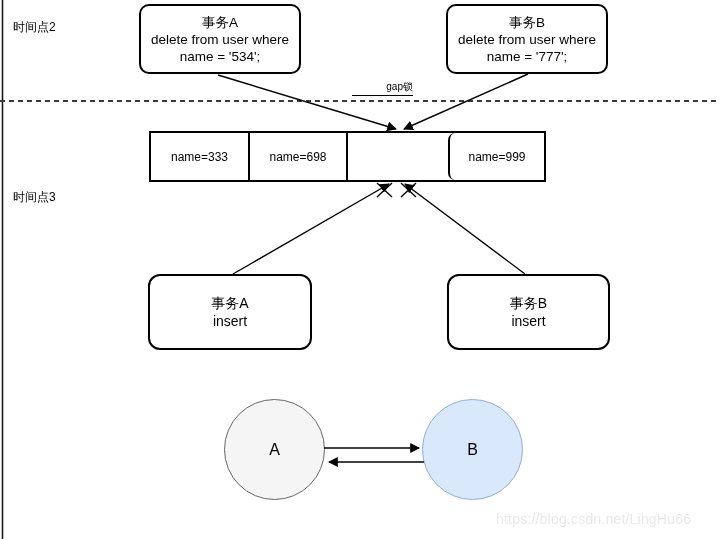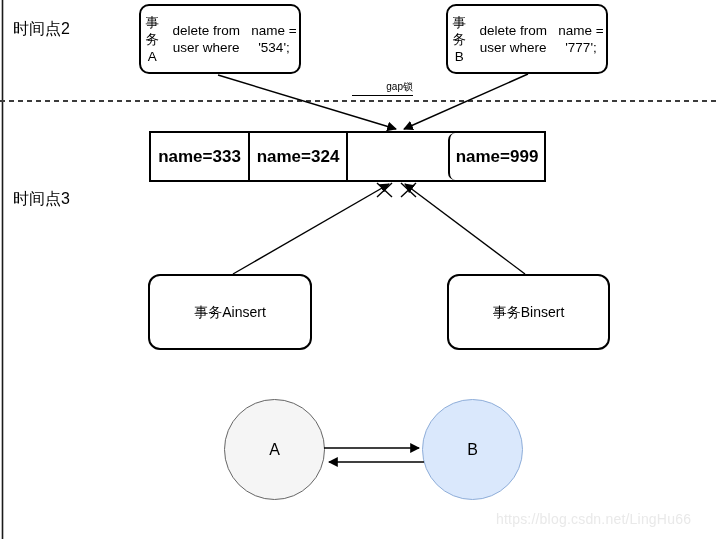--- a/index.html
+++ b/index.html
@@ -27,33 +27,33 @@
     z-index: 3;
     pointer-events: none;
   }
   .conn { stroke: #000; stroke-width: 1.4; fill: none; }
   .node {
     position: absolute;
     background: #fff;
     border: 2px solid #000;
     border-radius: 10px;
     display: flex;
-    flex-direction: row;
+    flex-direction: column;
     align-items: center;
     justify-content: center;
     text-align: center;
     font-size: 13.5px;
     line-height: 17px;
     z-index: 2;
   }
   #box-a-delete { left: 139px; top: 4px;  width: 162px; height: 70px; }
   #box-b-delete { left: 446px; top: 4px;  width: 162px; height: 70px; }
   #box-a-insert { left: 148px; top: 274px; width: 164px; height: 76px; border-radius: 12px; font-size: 14px; line-height: 18px; }
   #box-b-insert { left: 447px; top: 274px; width: 163px; height: 76px; border-radius: 12px; font-size: 14px; line-height: 18px; }
-  .tlabel { position: absolute; font-size: 16px; z-index: 2; }
+  .tlabel { position: absolute; font-size: 12px; z-index: 2; }
   #tp2 { left: 13px; top: 19px; }
   #tp3 { left: 13px; top: 189px; }
   #gap-label {
     position: absolute;
     left: 352px; top: 80px;
     width: 61px;
     text-align: right;
     font-size: 10px;
     padding-bottom: 1px;
     border-bottom: 1.5px solid #000;
@@ -65,24 +65,23 @@
     width: 397px; height: 51px;
     display: flex;
     border: 2px solid #000;
     background: #fff;
     z-index: 1;
   }
   .cell {
     display: flex;
     align-items: center;
     justify-content: center;
-    font-size: 17px;
+    font-size: 12px;
     border-right: 2px solid #000;
     height: 100%;
-    font-weight: bold;
   }
   .cell:last-child { border-right: none; }
   #cell-0 { width: 99px; }
   #cell-1 { width: 98px; }
   #cell-gap-spacer { width: 100px; border-right: none; }
   #cell-3 { width: 96px; border-left: 2px solid #000; border-radius: 7px; }
   #highlight-cell {
     position: absolute;
     left: 348px; top: 130px;
     width: 100px; height: 53px;
@@ -159,21 +158,21 @@
   <div class="node" id="box-b-delete">
     <div>事务B</div>
     <div>delete from user where</div>
     <div>name = '777';</div>
   </div>
 
   <div id="gap-label">gap锁</div>
 
   <div id="record-row">
     <div class="cell" id="cell-0">name=333</div>
-    <div class="cell" id="cell-1">name=324</div>
+    <div class="cell" id="cell-1">name=698</div>
     <div class="cell" id="cell-gap-spacer"></div>
     <div class="cell" id="cell-3">name=999</div>
   </div>
 
 
   <div id="block-note">
   </div>
 
   <div class="node" id="box-a-insert">
     <div>事务A</div>

